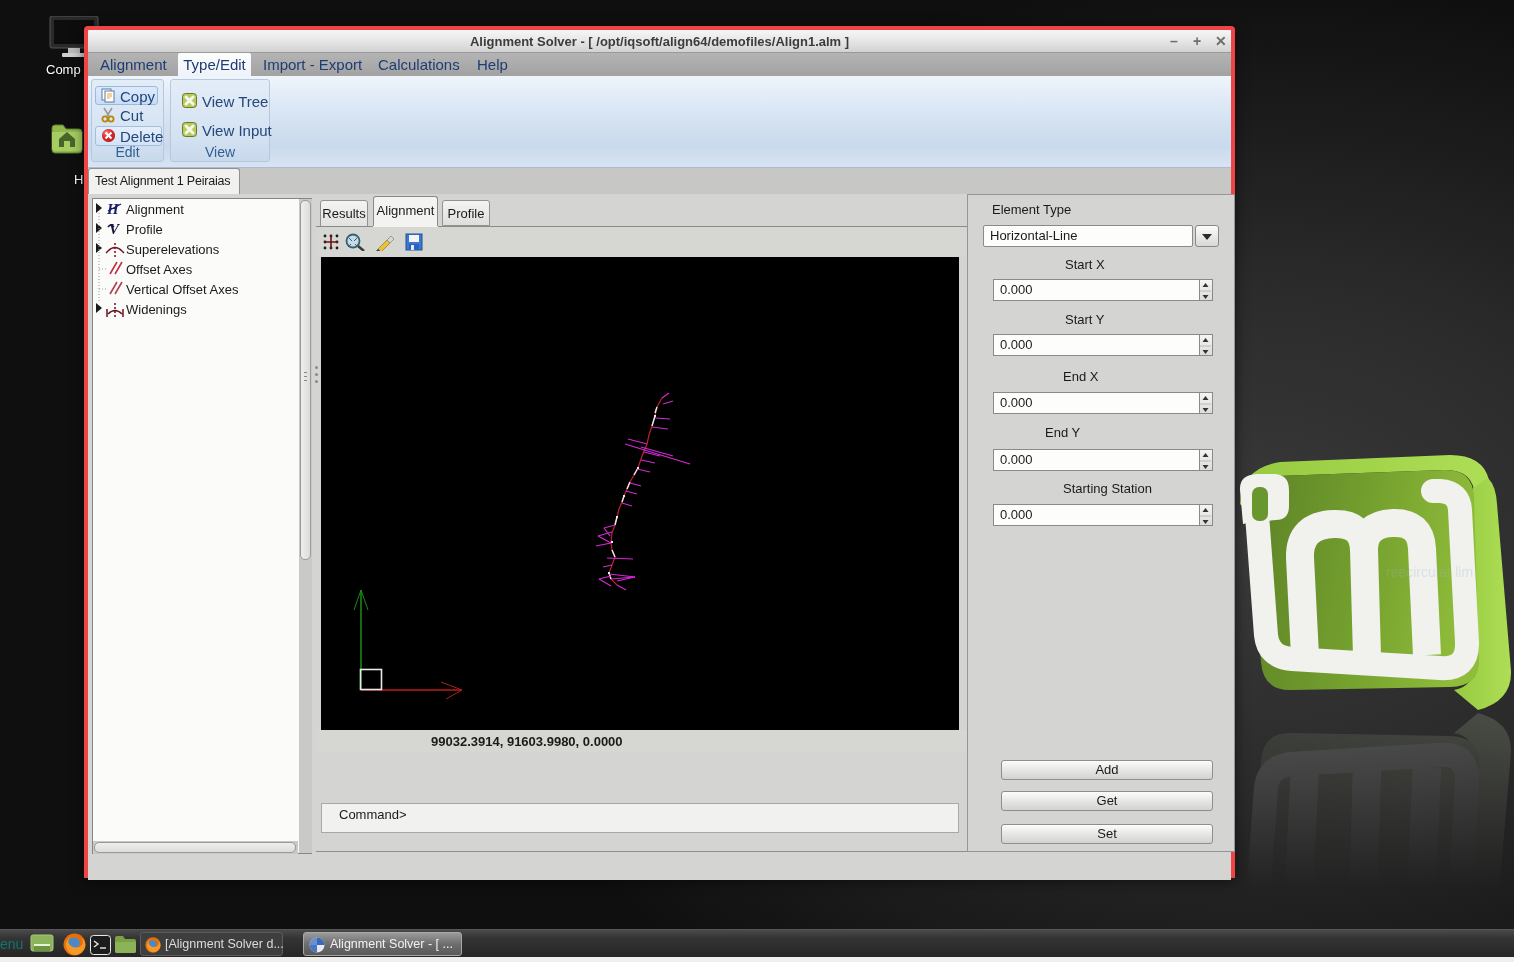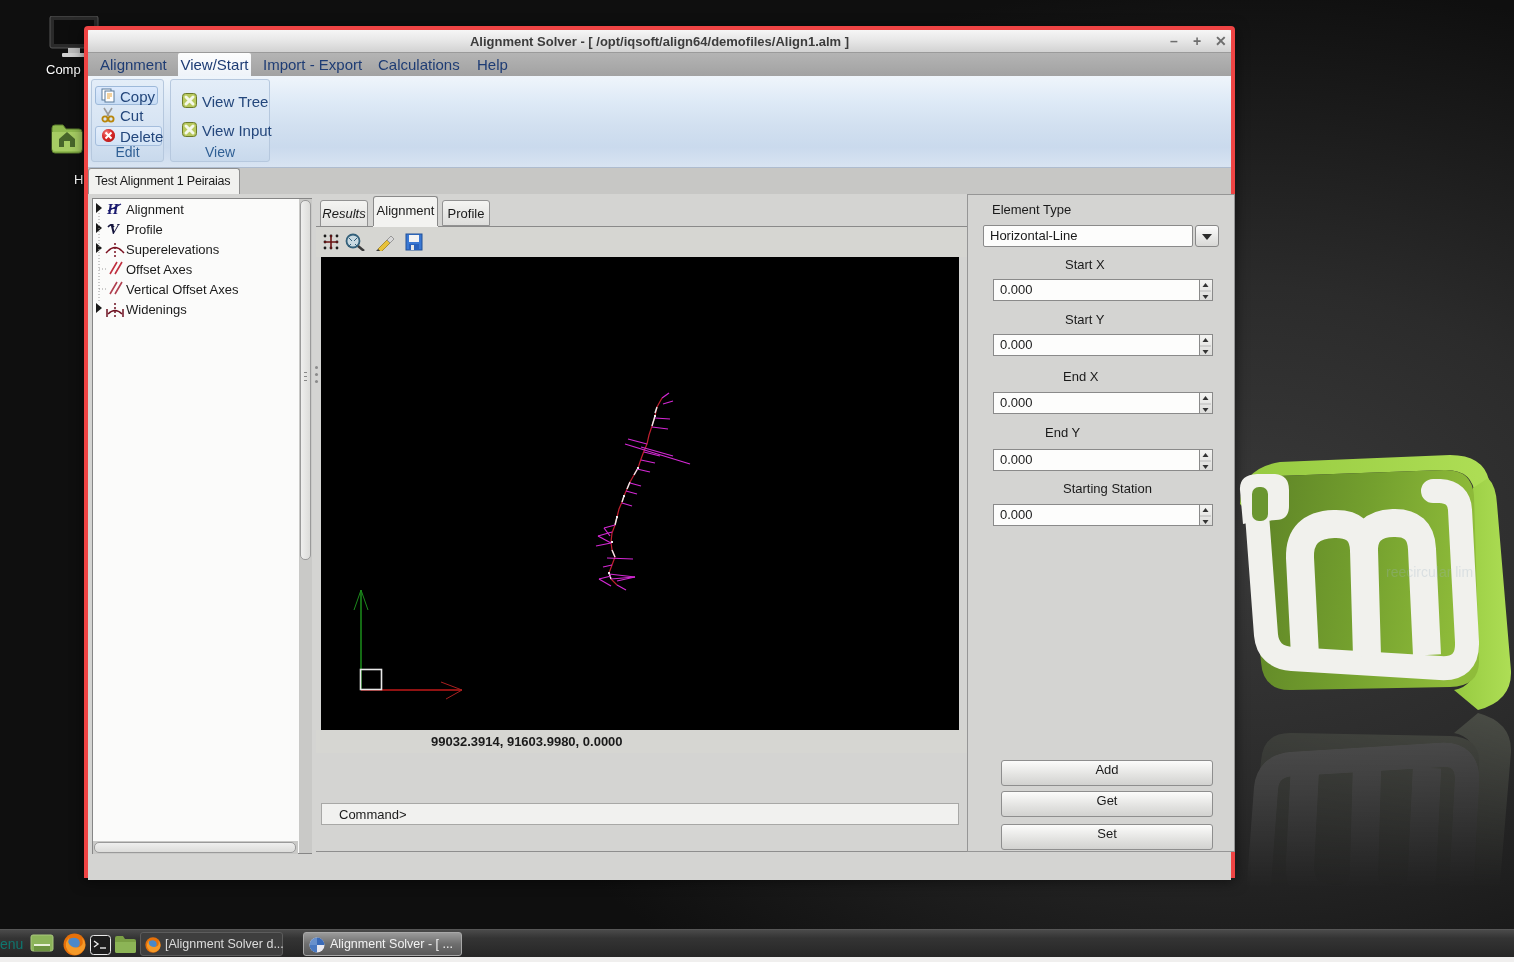--- a/index.html
+++ b/index.html
@@ -35,21 +35,21 @@
 #doctabrow{position:absolute;left:0;top:138px;width:100%;height:26px;background:#c7c7c5;}
 #doctab{position:absolute;left:0px;top:0px;width:152px;height:26px;background:#f1f1ef;
 border:1px solid #8f8f8f;border-bottom:none;border-radius:3px 3px 0 0;
 font-size:12.5px;color:#1a1a1a;line-height:25px;padding-left:6px;letter-spacing:-0.2px;}
 
 #mainarea{position:absolute;left:0;top:164px;width:100%;height:686px;background:#d4d4d2;}
 .flabel{position:absolute;font-size:13px;color:#1a1a1a;}
 .spin{position:absolute;width:207px;height:22px;background:#fdfdfc;border:1px solid #8a8a8a;font-size:13px;color:#1a1a1a;line-height:20px;padding-left:6px;}
 .spinarr{position:absolute;width:13px;height:22px;background:linear-gradient(#f4f4f2,#dcdcda);border:1px solid #8a8a8a;border-left:none;}
 .spinarr svg{position:absolute;left:-1px;top:0;}
-.pbtn{position:absolute;width:212px;height:26px;background:linear-gradient(#fcfcfb,#e2e2e0 60%,#d2d2d0);border:1px solid #8e8e8e;border-radius:3px;font-size:13px;color:#1a1a1a;text-align:center;line-height:18px;}
+.pbtn{position:absolute;width:212px;height:20px;background:linear-gradient(#fcfcfb,#e2e2e0 60%,#d2d2d0);border:1px solid #8e8e8e;border-radius:3px;font-size:13px;color:#1a1a1a;text-align:center;line-height:18px;}
 </style></head>
 <body>
 
 <svg class="abs" style="left:46px;top:16px" width="56" height="44" viewBox="0 0 56 44">
  <rect x="4" y="0" width="48" height="32" rx="2" fill="#2a2a2a" stroke="#555" stroke-width="1"></rect>
  <rect x="8" y="4" width="40" height="24" fill="#0d0d0d"></rect>
  <rect x="22" y="32" width="12" height="5" fill="#bbb"></rect>
  <rect x="16" y="37" width="24" height="4" rx="1" fill="#cfcfcf"></rect>
 </svg>
 <div class="dicon-label" style="left:46px;top:62px;">Comp</div>
@@ -62,21 +62,21 @@
 
 <div id="win">
  <div id="titlebar">
   <div id="titletext">Alignment Solver - [ /opt/iqsoft/align64/demofiles/Align1.alm ]</div>
   <div class="winbtn" style="left:1082px;">–</div>
   <div class="winbtn" style="left:1105px;">+</div>
   <div class="winbtn" style="left:1127px;">✕</div>
  </div>
  <div id="menurow">
   <div class="mitem" style="left:12px;">Alignment</div>
-  <div id="vetab">View/Start</div>
+  <div id="vetab">Type/Edit</div>
   <div class="mitem" style="left:175px;">Import - Export</div>
   <div class="mitem" style="left:290px;">Calculations</div>
   <div class="mitem" style="left:389px;">Help</div>
  </div>
  <div id="ribbon">
   <div class="rgroup" id="editgroup" style="left:3px;width:73px;">
    <div class="abs" style="left:3px;top:6px;width:63px;height:19px;background:linear-gradient(#ddeafd,#c8ddf5);border:1px solid #9db9da;border-radius:3px;"></div>
    <svg class="abs" style="left:9px;top:8px" width="15" height="15" viewBox="0 0 15 15">
     <rect x="1" y="1" width="9" height="11" fill="#fff" stroke="#5a7a9a"></rect>
     <rect x="4" y="3" width="9" height="11" fill="#fff" stroke="#5a7a9a"></rect>
@@ -165,21 +165,21 @@
    <div class="abs" style="left:33px;top:103px;font-size:13px;color:#1a1a1a;">Widenings</div>
   </div>
   <div class="abs" style="left:211px;top:5px;width:13px;height:654px;background:#c9c9c7;"></div>
   <div class="abs" style="left:212px;top:6px;width:11px;height:360px;background:linear-gradient(90deg,#efefee,#dcdcda);border:1px solid #9a9a9a;border-radius:5px;"></div>
   <div class="abs" style="left:216px;top:178px;width:3px;height:1px;background:#888;box-shadow:0 4px #888,0 8px #888;"></div>
   <div class="abs" style="left:5px;top:647px;width:205px;height:13px;background:#c9c9c7;"></div>
   <div class="abs" style="left:6px;top:648px;width:202px;height:11px;background:linear-gradient(#efefee,#dcdcda);border:1px solid #9a9a9a;border-radius:5px;"></div>
 
   <div class="abs" style="left:227px;top:172px;width:3px;height:3px;background:#8a8a8a;border-radius:50%;box-shadow:0 7px #8a8a8a,0 14px #8a8a8a;"></div>
 
-  <div class="abs" style="left:232px;top:6px;width:48px;height:32px;background:linear-gradient(#f4f4f2,#dededc);border:1px solid #929292;border-radius:3px 3px 0 0;text-align:center;line-height:25px;font-size:13px;color:#1a1a1a;font-style:italic;">Results</div>
+  <div class="abs" style="left:232px;top:6px;width:48px;height:32px;background:linear-gradient(#f4f4f2,#dededc);border:1px solid #929292;border-radius:3px 3px 0 0;text-align:center;line-height:25px;font-size:13px;color:#1a1a1a;">Results</div>
   <div class="abs" style="left:285px;top:2px;width:65px;height:30px;background:#f3f3f1;border:1px solid #8a8a8a;border-bottom:none;border-radius:3px 3px 0 0;text-align:center;line-height:28px;font-size:13px;color:#1a1a1a;">Alignment</div>
   <div class="abs" style="left:354px;top:6px;width:48px;height:26px;background:linear-gradient(#f4f4f2,#dededc);border:1px solid #929292;border-radius:3px 3px 0 0;text-align:center;line-height:25px;font-size:13px;color:#1a1a1a;">Profile</div>
   <div class="abs" style="left:228px;top:32px;width:716px;height:1px;background:#8a8a8a;"></div>
   <div class="abs" style="left:285px;top:32px;width:65px;height:1px;background:#f3f3f1;"></div>
 
   <div class="abs" style="left:228px;top:33px;width:716px;height:30px;background:#d6d6d2;"></div>
   <svg class="abs" style="left:233px;top:39px" width="180" height="18" viewBox="0 0 180 18">
    <g fill="#1a1a1a">
     <circle cx="4" cy="3" r="1.4"></circle>
           <circle cx="10" cy="3" r="1.4"></circle>
@@ -262,21 +262,21 @@
           <rect x="295" y="259" width="2" height="2"></rect>
     <rect x="290" y="284" width="2" height="2"></rect>
           <rect x="287" y="315" width="2" height="2"></rect>
    </g>
   </svg>
 
   <div class="abs" style="left:228px;top:536px;width:716px;height:23px;background:#d6d6d2;"></div>
   <div class="abs" style="left:343px;top:540px;font-size:13px;color:#1a1a1a;font-weight:bold;">99032.3914, 91603.9980, 0.0000</div>
 
 
-  <div class="abs" style="left:233px;top:609px;width:638px;height:22px;background:#f1f1ef;border:1px solid #a8a8a6;">
+  <div class="abs" style="left:233px;top:609px;width:638px;height:30px;background:#f1f1ef;border:1px solid #a8a8a6;">
    <div class="abs" style="left:17px;top:3px;font-size:13px;color:#1a1a1a;">Command&gt;</div>
   </div>
   <div class="abs" style="left:228px;top:657px;width:919px;height:1px;background:#8e8e8e;"></div>
 
   <div class="abs" style="left:879px;top:0px;width:268px;height:658px;border:1px solid #969696;background:#d4d4d2;"></div>
   <div class="abs" style="left:904px;top:8px;font-size:13px;color:#1a1a1a;">Element Type</div>
   <div class="abs" style="left:895px;top:31px;width:210px;height:22px;background:#fdfdfc;border:1px solid #8a8a8a;border-radius:2px;font-size:13px;color:#1a1a1a;line-height:20px;padding-left:6px;">Horizontal-Line</div>
   <div class="abs" style="left:1107px;top:31px;width:24px;height:22px;background:linear-gradient(#fcfcfc,#d8d8d6);border:1px solid #888;border-radius:3px;">
    <svg class="abs" style="left:6px;top:8px" width="11" height="7">
           <path d="M0 0 h10 l-5 6z" fill="#2a2a2a"></path>

